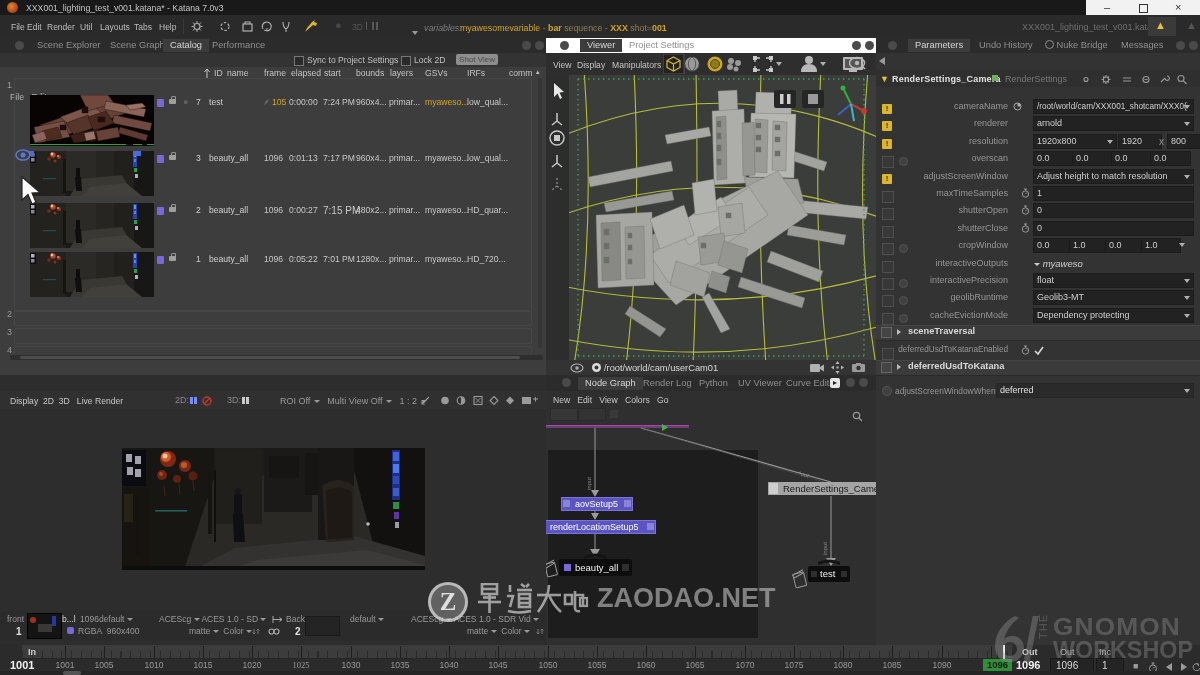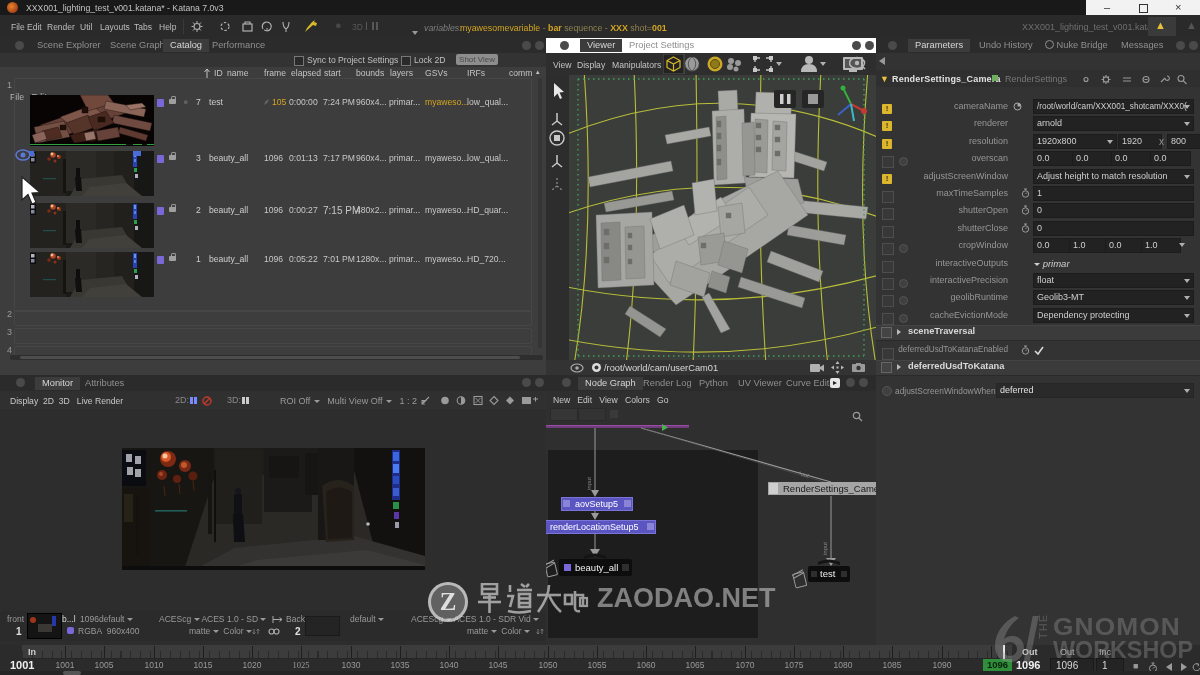--- a/index.html
+++ b/index.html
@@ -592,21 +592,21 @@
       <div class="abs" style="left:6px;top:205px;width:10px;height:10px;border:1px solid #4e4e4e;background:#383838;"></div>
         <div class="abs" style="left:23px;top:206px;width:7px;height:7px;border:1px solid #555;border-radius:50%;background:#404040;"></div>
       <div class="txt" style="left:0;top:202px;width:132px;text-align:right;font-size:9px;color:#969696;">cropWindow</div>
       <div class="fld" style="left:157px;top:200px;width:32px;height:13px;font-size:9px;overflow:hidden;">0.0</div>
       <div class="fld" style="left:193px;top:200px;width:32px;height:13px;font-size:9px;overflow:hidden;">1.0</div>
       <div class="fld" style="left:229px;top:200px;width:32px;height:13px;font-size:9px;overflow:hidden;">0.0</div>
       <div class="fld" style="left:265px;top:200px;width:32px;height:13px;font-size:9px;overflow:hidden;">1.0</div>
       <span class="abs" style="left:303px;top:205px;width:0;height:0;border-left:3.5px solid transparent;border-right:3.5px solid transparent;border-top:4px solid #b0b0b0;"></span>
       <div class="abs" style="left:6px;top:223px;width:10px;height:10px;border:1px solid #4e4e4e;background:#383838;"></div>
       <div class="txt" style="left:0;top:220px;width:132px;text-align:right;font-size:9px;color:#969696;">interactiveOutputs</div>
-      <div class="txt" style="left:157px;top:220px;font-size:9.5px;color:#d0d0d0;"><span class="tri" style="border-top-color:#d0d0d0;"></span> <i>primar</i></div>
+      <div class="txt" style="left:157px;top:220px;font-size:9.5px;color:#d0d0d0;"><span class="tri" style="border-top-color:#d0d0d0;"></span> <i>myaweso</i></div>
       <div class="abs" style="left:6px;top:240px;width:10px;height:10px;border:1px solid #4e4e4e;background:#383838;"></div>
         <div class="abs" style="left:23px;top:241px;width:7px;height:7px;border:1px solid #555;border-radius:50%;background:#404040;"></div>
       <div class="txt" style="left:0;top:237px;width:132px;text-align:right;font-size:9px;color:#969696;">interactivePrecision</div>
       <div class="fld" style="left:157px;top:235px;width:153px;height:13px;font-size:9px;overflow:hidden;">float<span class="abs" style="right:3px;top:5px;width:0;height:0;border-left:3.5px solid transparent;border-right:3.5px solid transparent;border-top:4px solid #b0b0b0;"></span></div>
       <div class="abs" style="left:6px;top:257px;width:10px;height:10px;border:1px solid #4e4e4e;background:#383838;"></div>
         <div class="abs" style="left:23px;top:258px;width:7px;height:7px;border:1px solid #555;border-radius:50%;background:#404040;"></div>
       <div class="txt" style="left:0;top:254px;width:132px;text-align:right;font-size:9px;color:#969696;">geolibRuntime</div>
       <div class="fld" style="left:157px;top:252px;width:153px;height:13px;font-size:9px;overflow:hidden;">Geolib3-MT<span class="abs" style="right:3px;top:5px;width:0;height:0;border-left:3.5px solid transparent;border-right:3.5px solid transparent;border-top:4px solid #b0b0b0;"></span></div>
       <div class="abs" style="left:6px;top:275px;width:10px;height:10px;border:1px solid #4e4e4e;background:#383838;"></div>
         <div class="abs" style="left:23px;top:276px;width:7px;height:7px;border:1px solid #555;border-radius:50%;background:#404040;"></div>
@@ -629,27 +629,20 @@
       <div class="abs" style="left:5px;top:324px;width:9px;height:9px;border:1px solid #666;background:#444;"></div>
       <div class="abs" style="left:21px;top:326px;width:0;height:0;border-top:3px solid transparent;border-bottom:3px solid transparent;border-left:4.5px solid #bbb;"></div>
       <div class="txt" style="left:32px;top:323px;font-size:9.3px;color:#d8d8d8;font-weight:bold;">deferredUsdToKatana</div>
       <div class="abs" style="left:6px;top:348px;width:8px;height:8px;border:1px solid #555;border-radius:50%;background:#404040;"></div>
       <div class="txt" style="left:19px;top:348px;font-size:8.4px;color:#969696;">adjustScreenWindowWhen</div>
       <div class="fld" style="left:120px;top:345px;width:190px;height:13px;font-size:9px;overflow:hidden;background:#2a2a2a;border-color:#262626;color:#e0e0e0;">deferred<span class="abs" style="right:3px;top:5px;width:0;height:0;border-left:3.5px solid transparent;border-right:3.5px solid transparent;border-top:4px solid #b0b0b0;"></span></div>
     </div>
   </div>
 
   <div class="abs" id="monitorpanel" style="left:0;top:375px;width:546px;height:270px;background:#2d2d2d;">
-    <div class="abs tabbar" style="left:0;top:0;width:546px;height:16px;background:#2b2b2b;">
-      <div class="circbtn" style="left:16px;top:3px;"></div>
-      <div class="tab active" style="left:35px;top:2px;">Monitor</div>
-      <div class="tab" style="left:78px;top:2px;">Attributes</div>
-      <div class="circbtn" style="left:522px;top:3px;"></div>
-      <div class="circbtn" style="left:535px;top:3px;"></div>
-    </div>
     <div class="abs" style="left:0;top:16px;width:546px;height:18px;background:#303030;">
       <div class="txt" style="left:10px;top:5px;font-size:8.6px;color:#c8c8c8;">Display&nbsp;&nbsp;2D&nbsp;&nbsp;3D&nbsp;&nbsp;&nbsp;Live Render</div>
       <div class="txt" style="left:175px;top:4px;font-size:9px;color:#888;">2D:</div>
       <div class="abs" style="left:190px;top:6px;width:2.5px;height:7px;background:#7a8aff;"></div>
         <div class="abs" style="left:194px;top:6px;width:2.5px;height:7px;background:#7a8aff;"></div>
       <svg class="abs" style="left:202px;top:5px;" width="10" height="10" viewBox="0 0 10 10">
           <circle cx="5" cy="5" r="4" fill="none" stroke="#c0392b" stroke-width="1.5"></circle>
           <path d="M2 8 L8 2" stroke="#c0392b" stroke-width="1.5"></path>
         </svg>
       <div class="txt" style="left:227px;top:4px;font-size:9px;color:#888;">3D:</div>

